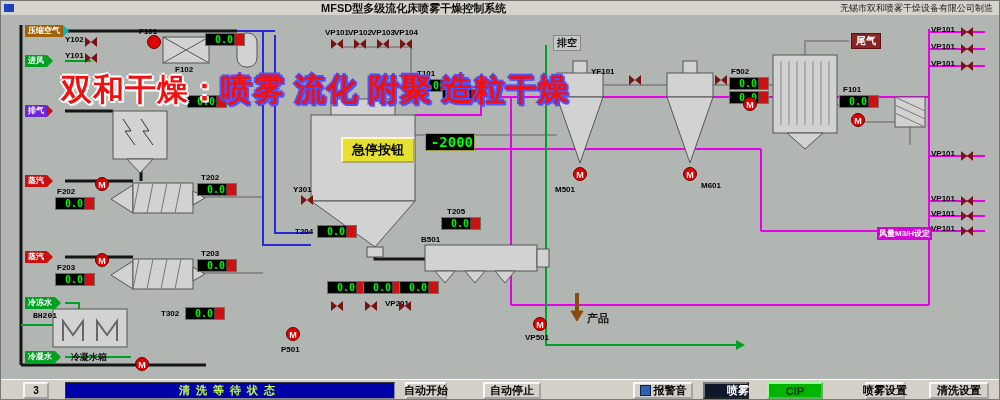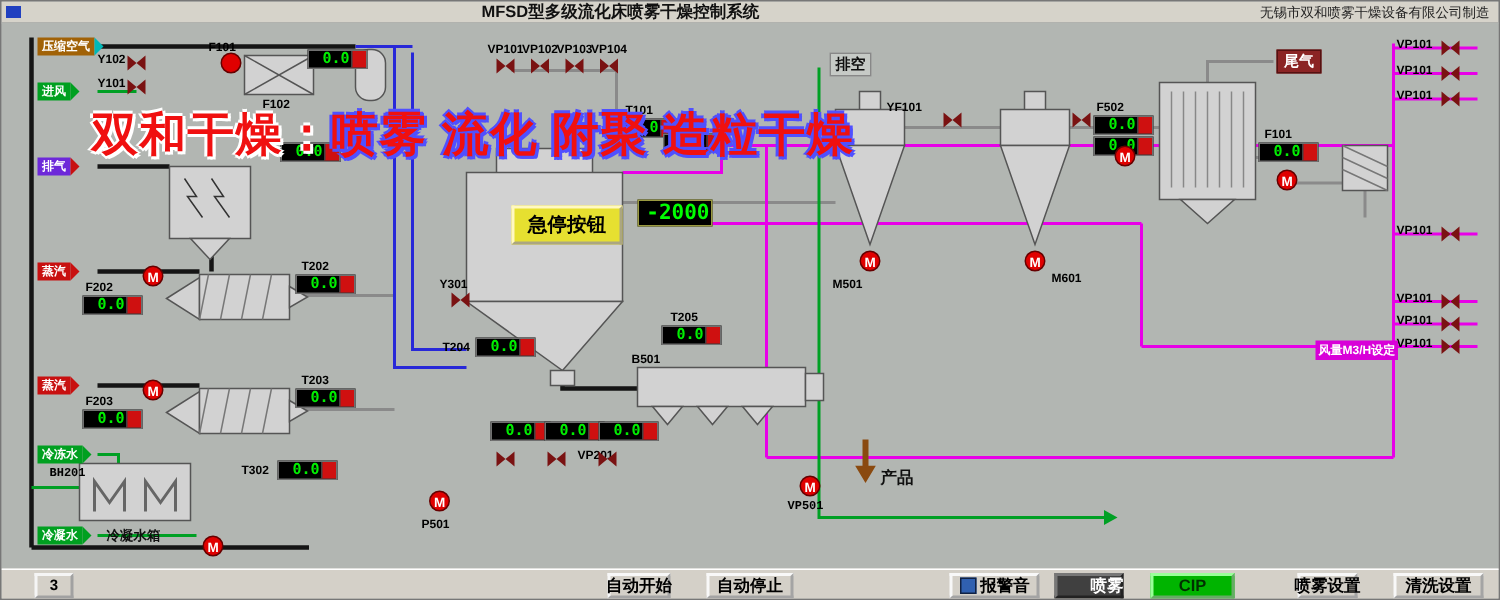--- a/index.html
+++ b/index.html
@@ -46,21 +46,21 @@
         border-top:1px solid #fff;}
   .pagebtn{position:absolute;left:22px;top:2px;width:26px;height:17px;border:2px outset #f5f5f5;
         background:#d4d0c8;font-size:10px;font-weight:bold;text-align:center;line-height:13px;
         box-sizing:border-box;cursor:pointer;}
   .status{position:absolute;left:64px;top:2px;width:330px;height:17px;background:#0000a8;
         border:1px inset #888;color:#bbff44;font-size:11px;font-weight:bold;text-align:center;
         line-height:15px;letter-spacing:6px;box-sizing:border-box;}
   .btn{position:absolute;top:2px;height:17px;border:2px outset #f8f8f8;background:#d4d0c8;
         color:#000;font-size:11px;font-weight:bold;display:flex;align-items:center;
         justify-content:center;gap:3px;box-sizing:border-box;cursor:pointer;white-space:nowrap;}
-  .btn.dark{background:#404040;color:#fff;border:2px outset #777;padding-left:24px;}
+  .btn.dark{background:#0f172a;color:#fff;border:2px outset #777;padding-left:24px;}
   .btn.green{background:#00b400;color:#003000;border:2px outset #99ff99;}
   .bicon{width:9px;height:9px;background:#3060b0;border:1px solid #112244;}
 </style>
 </head>
 <body>
 
 <div class="screen">
 
   <div class="titlebar">
     <span class="tb-icon"></span>
@@ -207,21 +207,21 @@
       <div class="ptag" style="left: 200px; top: 158px;">T202</div>
       <div class="ptag" style="left: 200px; top: 234px;">T203</div>
       <div class="ptag" style="left: 56px; top: 172px;">F202</div>
       <div class="ptag" style="left: 56px; top: 248px;">F203</div>
       <div class="ptag" style="left: 294px; top: 212px;">T204</div>
       <div class="ptag" style="left: 446px; top: 192px;">T205</div>
       <div class="ptag" style="left: 292px; top: 170px;">Y301</div>
       <div class="ptag" style="left: 160px; top: 294px;">T302</div>
       <div class="ptag" style="left: 32px; top: 296px; font-family: Liberation Mono, monospace;">BH201</div>
       <div class="ptag" style="left: 280px; top: 330px;">P501</div>
-      <div class="ptag" style="left: 524px; top: 318px; font-family: Liberation Mono, monospace;">VP501</div>
+      <div class="ptag" style="left: 524px; top: 318px;">VP501</div>
       <div class="ptag" style="left: 554px; top: 170px;">M501</div>
       <div class="ptag" style="left: 700px; top: 166px;">M601</div>
       <div class="ptag" style="left: 420px; top: 220px;">B501</div>
       <div class="ptag" style="left: 590px; top: 52px;">YF101</div>
       <div class="ptag" style="left: 730px; top: 52px;">F502</div>
       <div class="ptag" style="left: 842px; top: 70px;">F101</div>
       <div class="ptag" style="left: 384px; top: 284px;">VP201</div>
       <div class="ptag" style="left: 930px; top: 10px;">VP101</div>
       <div class="ptag" style="left: 930px; top: 27px;">VP101</div>
       <div class="ptag" style="left: 930px; top: 44px;">VP101</div>
@@ -332,24 +332,25 @@
       <div class="plabel" style="left: 340px; top: 122px; font: bold 13px &quot;Liberation Sans&quot;, sans-serif; color: rgb(0, 0, 0); background: rgb(230, 224, 48); border: 2px outset rgb(255, 248, 192); padding: 2px 9px;">急停按钮</div>
       <div class="plabel" style="left: 552px; top: 20px; font: bold 10px &quot;Liberation Sans&quot;, sans-serif; color: rgb(16, 16, 16); background: rgb(198, 202, 198); border: 1px solid rgb(136, 136, 136); padding: 0px 3px;">排空</div>
       <div class="plabel" style="left: 850px; top: 18px; font: bold 10px &quot;Liberation Sans&quot;, sans-serif; color: rgb(255, 255, 255); background: rgb(139, 36, 36); border: 1px solid rgb(85, 17, 17); padding: 0px 4px;">尾气</div>
       <div class="plabel" style="left: 586px; top: 296px; font: bold 11px &quot;Liberation Sans&quot;, sans-serif; color: rgb(16, 16, 16);">产品</div>
       <div class="plabel" style="left: 70px; top: 336px; font: bold 9px &quot;Liberation Sans&quot;, sans-serif; color: rgb(16, 16, 16);">冷凝水箱</div>
       <div class="plabel" style="left: 876px; top: 212px; font: bold 8px &quot;Liberation Sans&quot;, sans-serif; color: rgb(255, 255, 255); background: rgb(216, 0, 216); padding: 1px 2px;">风量M3/H设定</div>
     </div>
 
   <div class="bottombar" id="bottombar">
     <div class="pagebtn">3</div>
+    <div class="status">清洗等待状态</div>
   <div class="btn " style="left: 404px; width: 42px;">
         <span>自动开始</span>
       </div>
-      <div class="btn " style="left: 470px; width: 58px;">
+      <div class="btn " style="left: 482px; width: 58px;">
         <span>自动停止</span>
       </div>
       <div class="btn " style="left: 632px; width: 60px;">
         <span class="bicon"></span>
         <span>报警音</span>
       </div>
       <div class="btn dark" style="left: 702px; width: 46px;">
         <span>喷雾</span>
       </div>
       <div class="btn green" style="left: 766px; width: 56px;">

